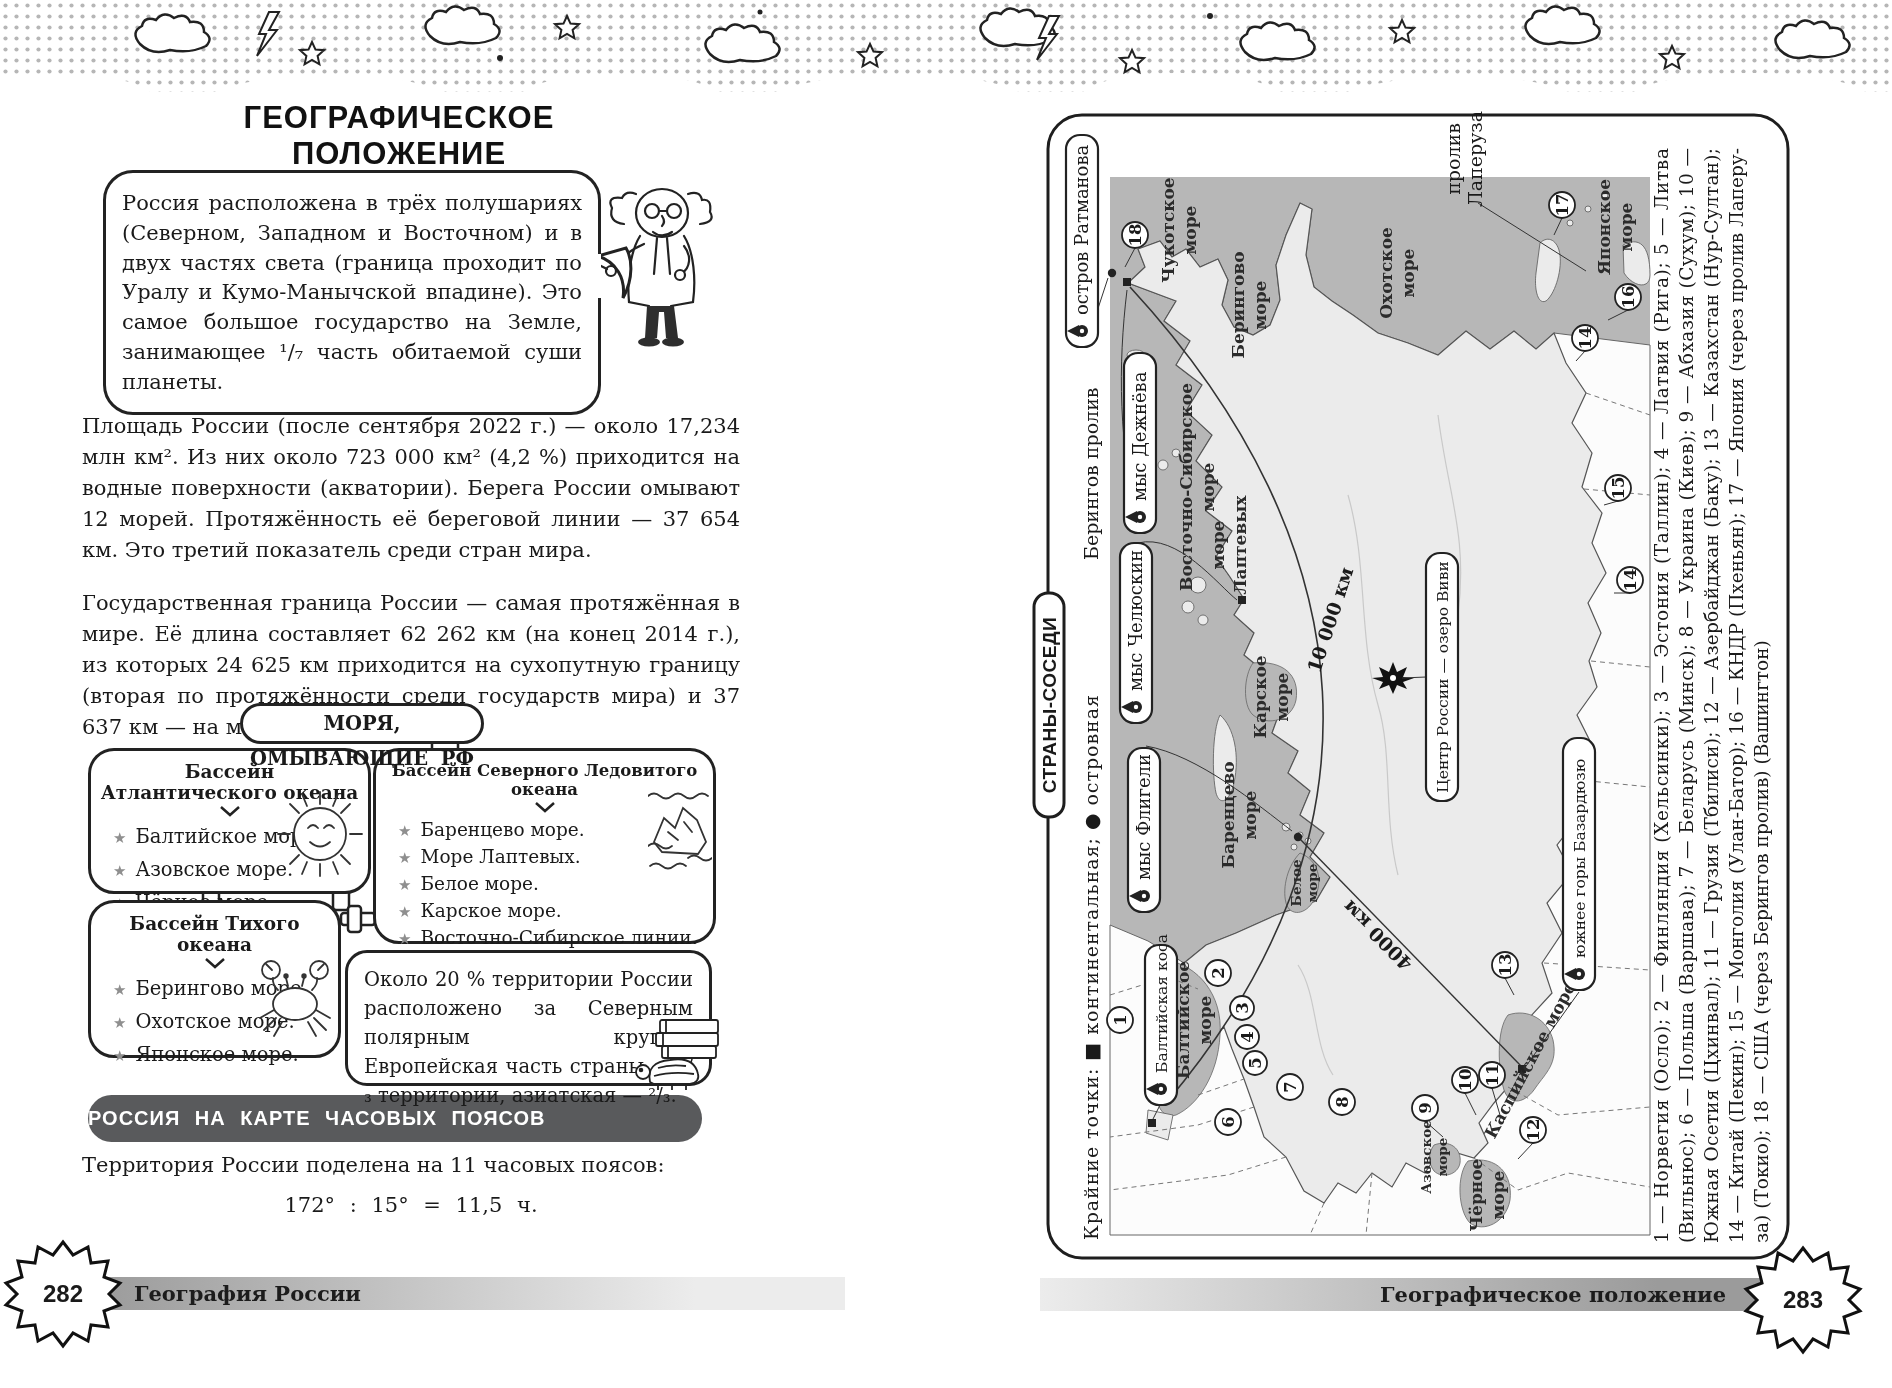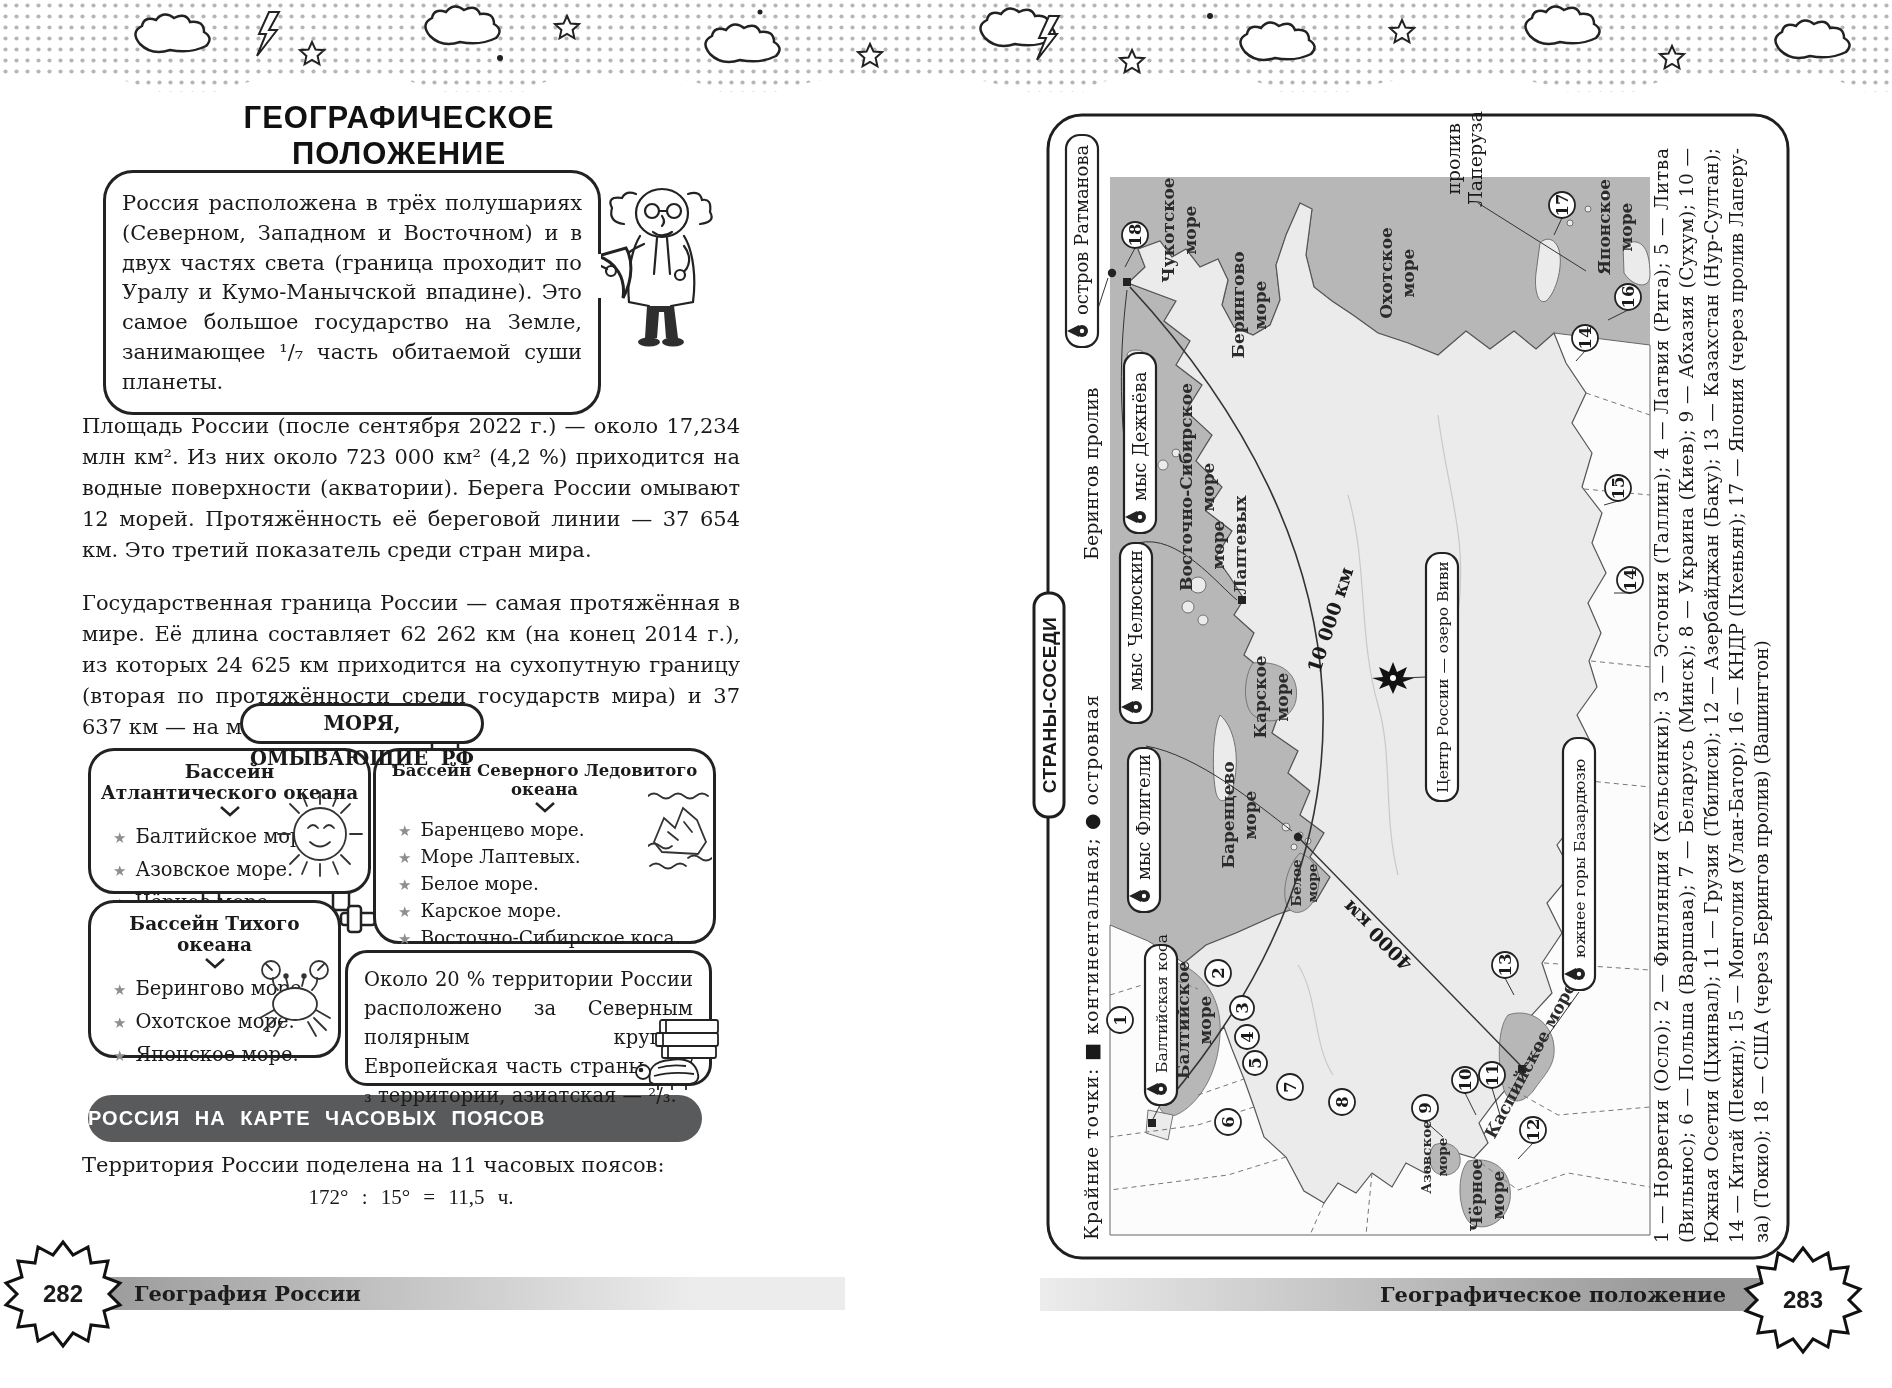--- a/index.html
+++ b/index.html
@@ -30,21 +30,21 @@
   .bB .sea-list li{line-height:26px;font-size:18.5px;}
   .bullet{color:#8f8f8f;font-size:15px;margin-right:9px;}
   .note{left:345px;top:950px;width:367px;height:136px;border:3.5px solid #222;border-radius:22px;
     box-sizing:border-box;background:#fff;padding:12px 16px;font-size:19.5px;line-height:29px;
     text-align:justify;z-index:2;}
   .banner{left:88px;top:1095px;width:614px;height:47px;background:#595a5c;border-radius:26px;
     color:#fff;text-align:left;font-family:"Liberation Sans",sans-serif;font-weight:bold;
     font-size:20px;line-height:47px;letter-spacing:1px;word-spacing:8px;}
   .tz{left:82px;top:1150px;width:658px;font-size:21px;line-height:31px;}
   .tz p{margin:0;text-align:justify;}
-  .tz .formula{text-align:center;word-spacing:8px;margin-top:1px;font-family:Liberation Serif, serif;}
+  .tz .formula{text-align:center;word-spacing:8px;margin-top:9px;}
   .footer-bar{height:33px;font-weight:bold;font-size:21px;line-height:33px;color:#1c1c1c;}
   .fb-left{left:96px;top:1277px;width:749px;background:linear-gradient(90deg,#9b9b9b,#ececec 80%);
     padding-left:38px;box-sizing:border-box;}
   .fb-right{left:1040px;top:1278px;width:726px;background:linear-gradient(90deg,#ececec,#9b9b9b 85%);
     text-align:right;padding-right:40px;box-sizing:border-box;}
   .burst-num{font-family:"Liberation Sans",sans-serif;font-weight:bold;font-size:24px;}
   
   text{fill:#1a1a1a;}
   .sv-sea{font-family:"DejaVu Serif",serif;font-weight:bold;font-size:17px;fill:#2b2b2b;}
   .sv-sea-sm{font-family:"DejaVu Serif",serif;font-weight:bold;font-size:13.5px;fill:#2b2b2b;}
@@ -195,21 +195,21 @@
   <div class="abs basin bB">
     <h3>Бассейн  Северного  Ледовитого  океана</h3>
     <svg class="chev" width="22" height="12">
         <polyline points="2,2 11,10 20,2" fill="none" stroke="#222" stroke-width="2.5"></polyline>
       </svg>
     <ul class="sea-list">
       <li><span class="bullet">★</span><span>Баренцево  море.</span></li>
       <li><span class="bullet">★</span><span>Море  Лаптевых.</span></li>
       <li><span class="bullet">★</span><span>Белое  море.</span></li>
       <li><span class="bullet">★</span><span>Карское  море.</span></li>
-      <li><span class="bullet">★</span><span>Восточно-Сибирское  коса.</span></li>
+      <li><span class="bullet">★</span><span>Восточно-Сибирское  линии.</span></li>
       <li><span class="bullet">★</span><span>Чукотское  море.</span></li>
     </ul>
   </div>
   <svg class="abs" style="left:648px;top:788px;z-index:3" width="64" height="100" viewBox="0 0 64 100">
     <g stroke="#333" stroke-width="1.8" fill="none" stroke-linecap="round">
       <path d="M0,8 q6,-5 12,0 q6,5 12,0 q6,-5 12,0 q6,5 12,0 q6,-5 12,0"></path>
       <path d="M6,54 L16,30 L27,40 L35,20 L49,32 L58,54 L50,66 L14,64 Z" fill="#fff"></path>
       <path d="M20,44 L30,52 M36,34 L44,44"></path>
       <path d="M0,58 q6,-5 12,0 q6,5 12,0"></path>
       <path d="M40,70 q6,-5 12,0 q6,5 12,0"></path>

